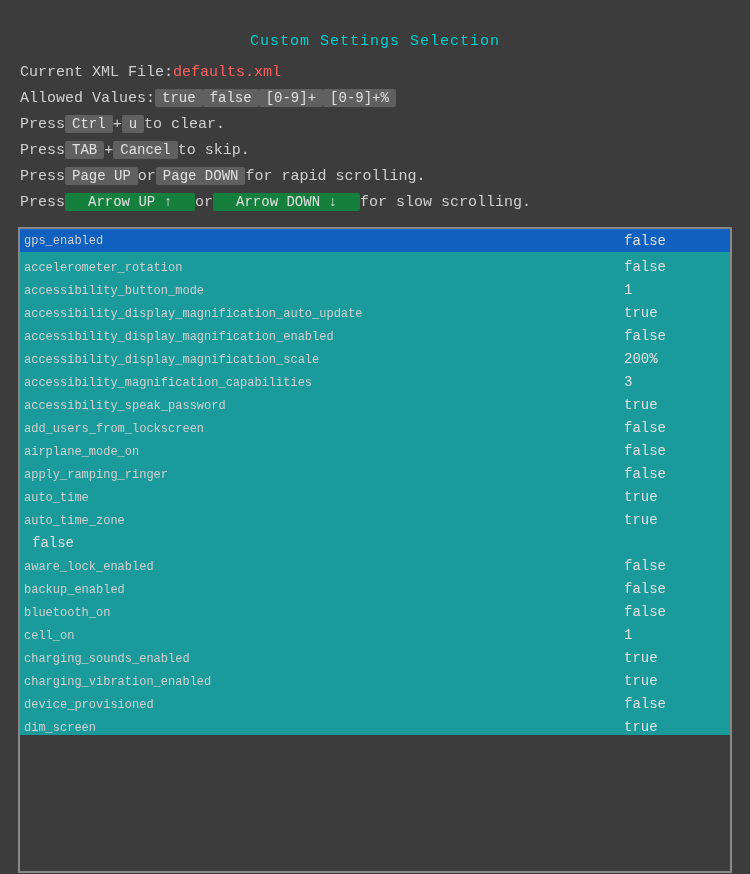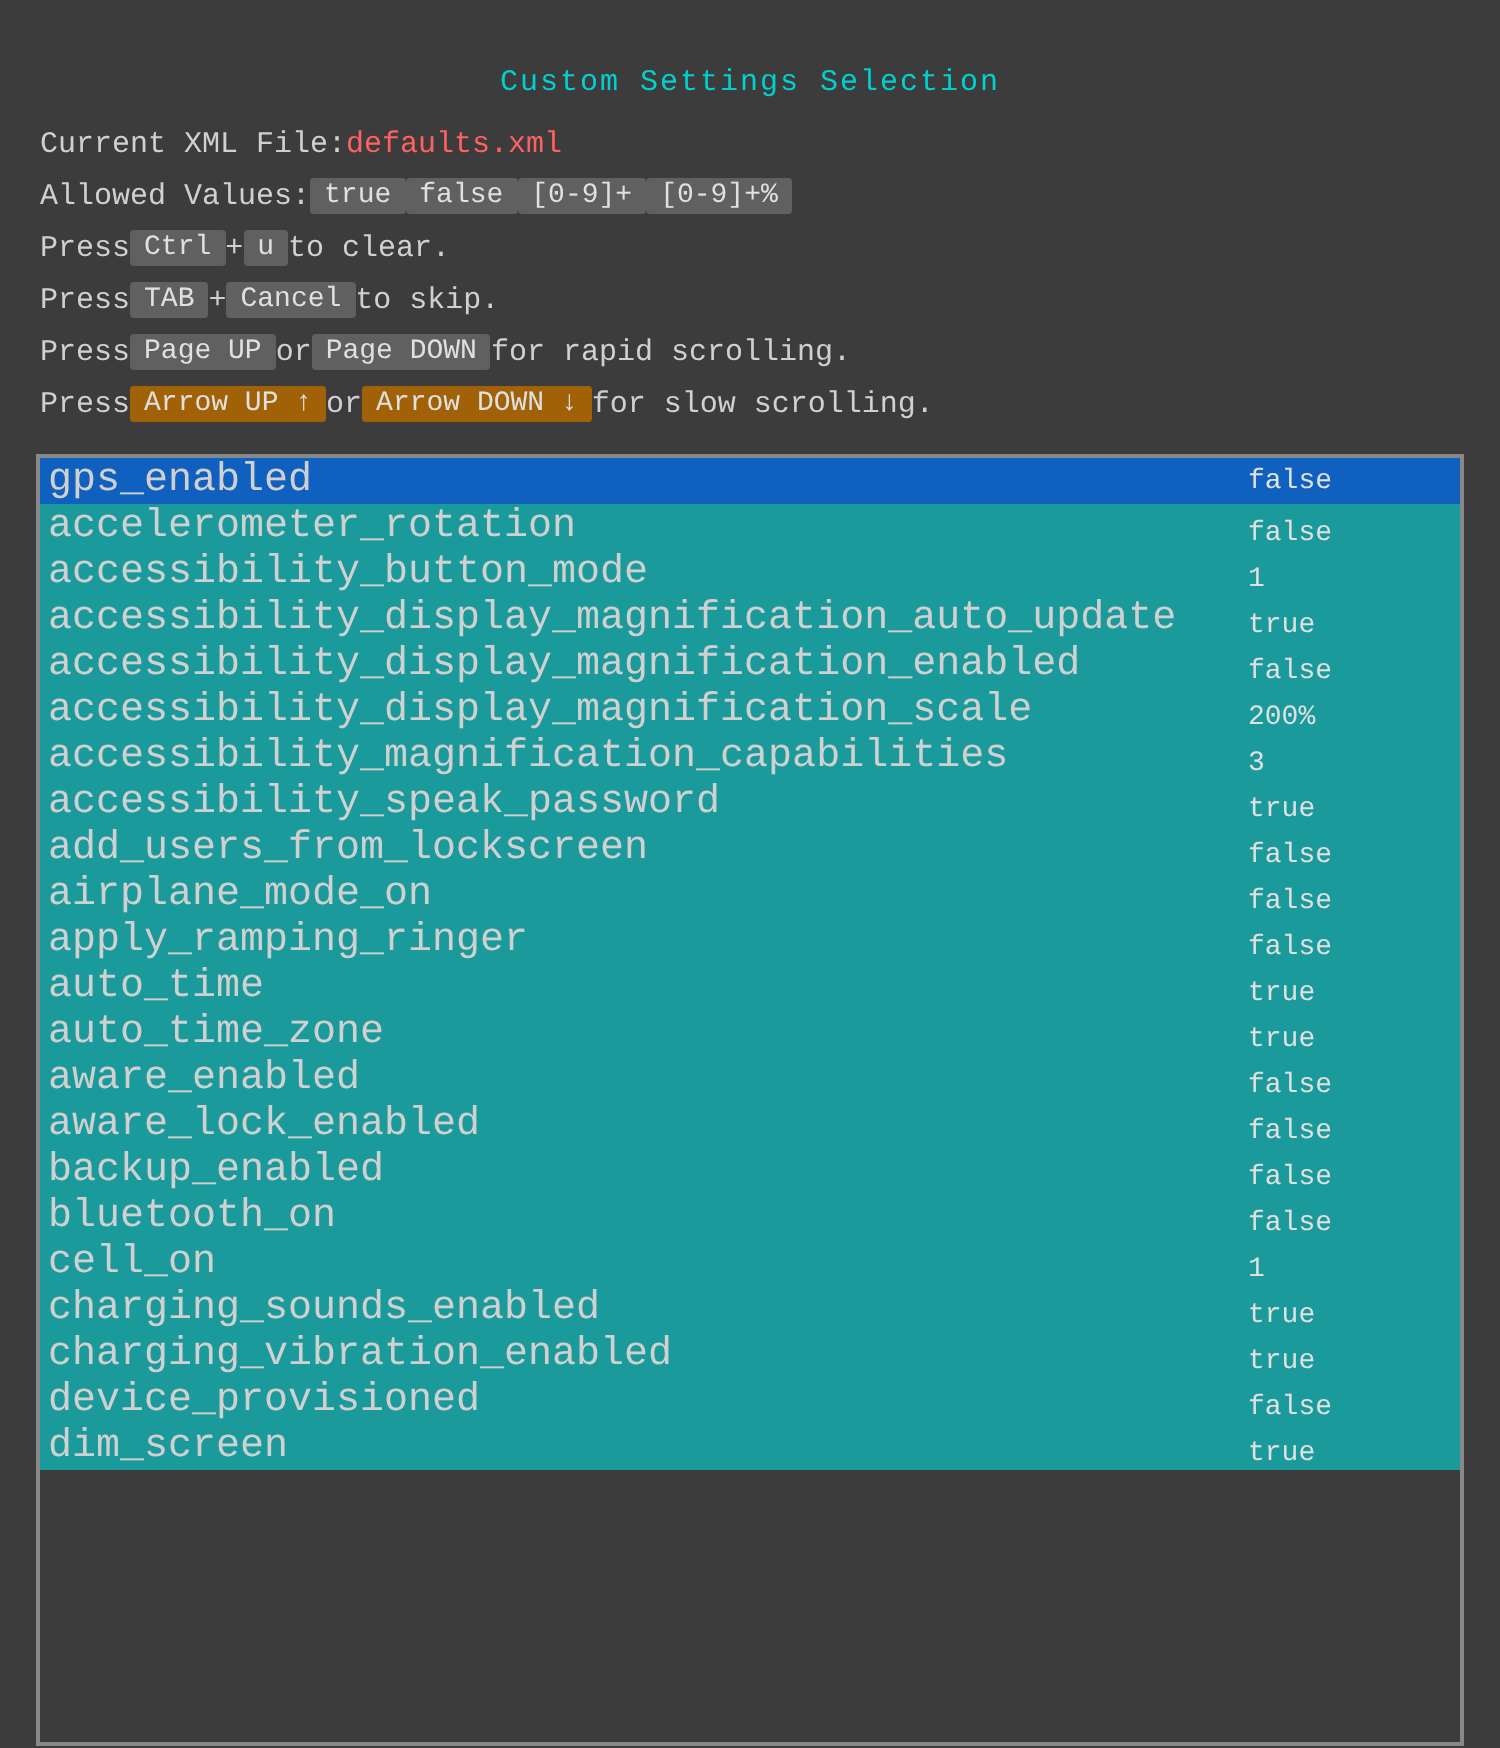--- a/index.html
+++ b/index.html
@@ -58,23 +58,23 @@
       background-color: #606060;
       color: #e0e0e0;
       padding: 1px 7px;
       border-radius: 2px;
       font-family: 'Courier New', Courier, monospace;
       font-size: 14px;
       display: inline-block;
     }
 
     .kbd-arrow {
-      background-color: #a16207;
+      background-color: #15803d;
       color: #e0e0e0;
-      padding: 1px 7px;
+      padding: 1px 23px;
       border-radius: 2px;
       font-family: 'Courier New', Courier, monospace;
       font-size: 14px;
       display: inline-block;
     }
 
     .list-container {
       margin: 8px 18px 0 18px;
       border: 2px solid #888;
       flex: 1;
@@ -113,21 +113,21 @@
       align-items: flex-end;
     }
 
     .list-row.selected-highlight {
       background-color: #1060c0;
     }
 
     .row-key {
       flex: 1;
       color: #d0d0d0;
-      font-size: 20px;
+      font-size: 12px;
       white-space: nowrap;
     }
 
     .list-row.selected .row-key,
     .list-row.selected-highlight .row-key {
       color: #d0d0d0;
     }
 
     .row-val {
       width: 110px;
@@ -287,21 +287,20 @@
           </div>
           <div class="list-row selected">
             <span class="row-key">auto_time</span>
             <span class="row-val">true</span>
           </div>
           <div class="list-row selected">
             <span class="row-key">auto_time_zone</span>
             <span class="row-val">true</span>
           </div>
           <div class="list-row selected">
-            <span class="row-key">aware_enabled</span>
             <span class="row-val">false</span>
           </div>
           <div class="list-row selected">
             <span class="row-key">aware_lock_enabled</span>
             <span class="row-val">false</span>
           </div>
           <div class="list-row selected">
             <span class="row-key">backup_enabled</span>
             <span class="row-val">false</span>
           </div>

